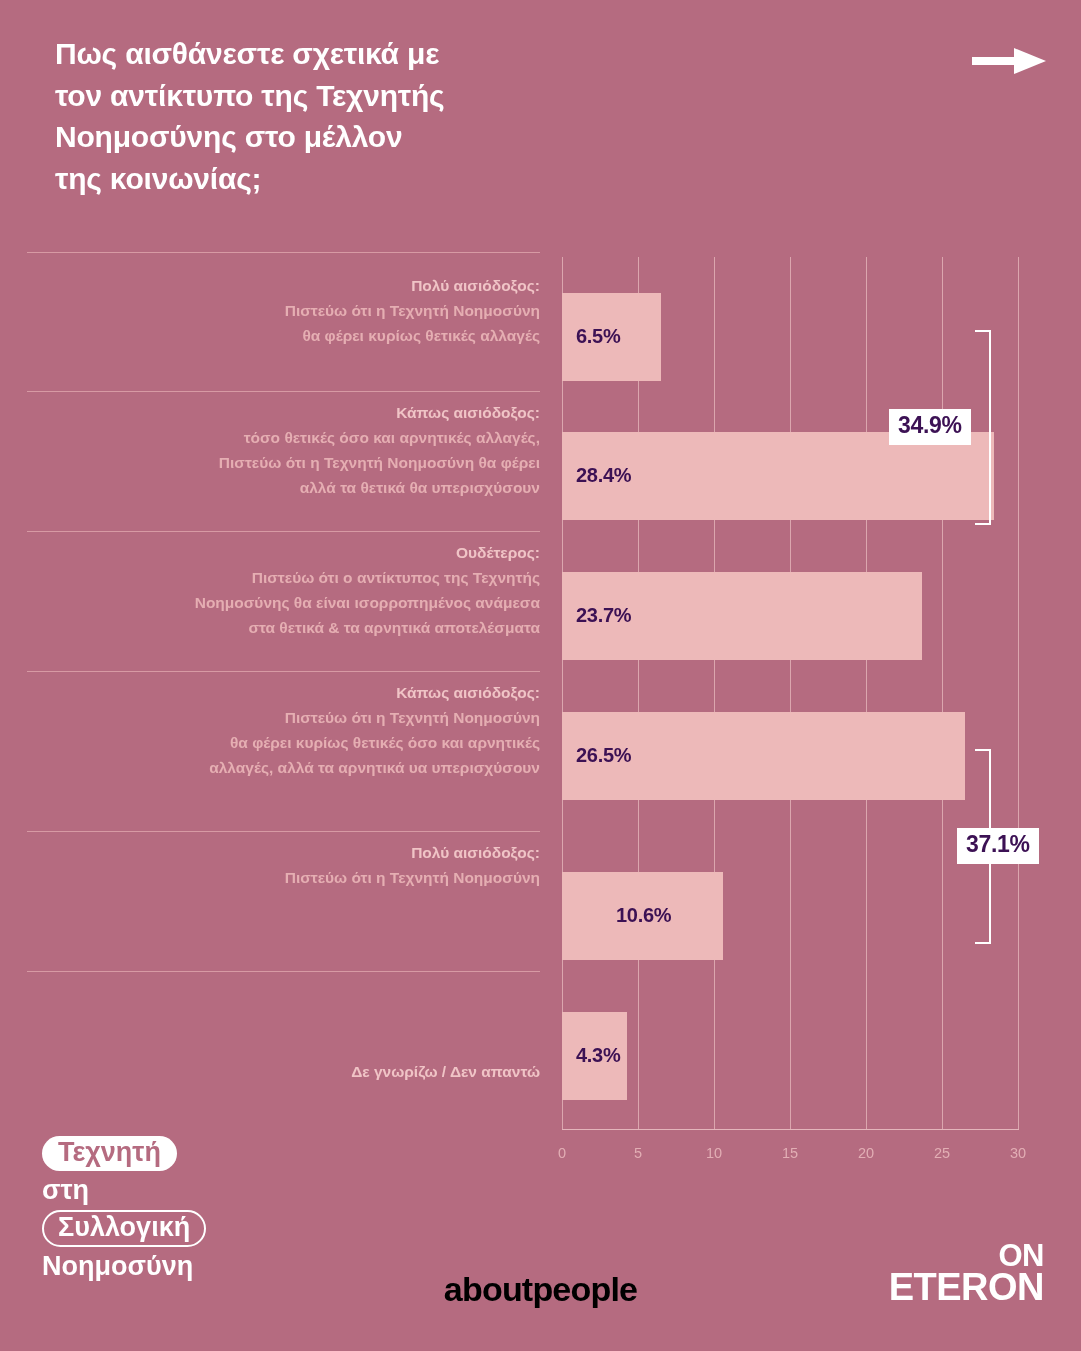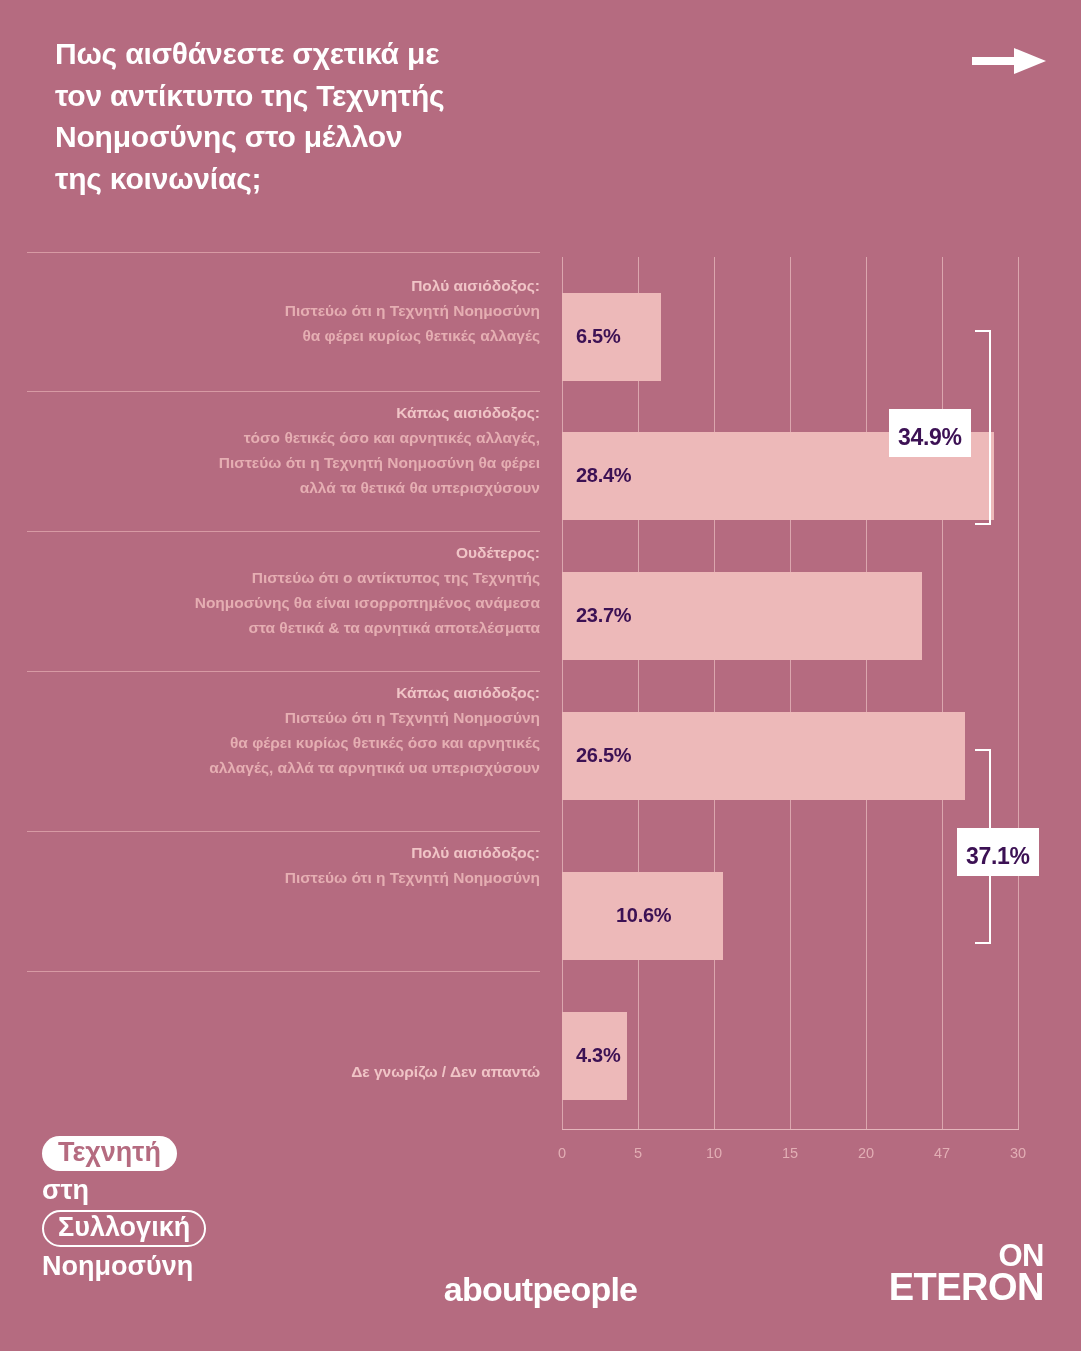--- a/index.html
+++ b/index.html
@@ -71,21 +71,21 @@
   .bracket .vbar { position:absolute; right:0; top:0; width:2px; height:100%; background:#ffffff; }
   .bracket .tick-t, .bracket .tick-b {
     position:absolute; right:0; width:16px; height:2px; background:#ffffff;
   }
   .bracket .tick-t { top:0; }
   .bracket .tick-b { bottom:0; }
   .bracket-label {
     position:absolute;
     background:#ffffff; color:#3c1154;
     font-size:23px; font-weight:bold;
-    padding:15px 9px 6px 9px;
+    padding:3px 9px 6px 9px;
     white-space:nowrap;
     letter-spacing:-0.3px;
   }
 
   
   #footer { position:absolute; left:0; top:1130px; width:1081px; height:221px; }
 
   #campaign { position:absolute; left:42px; top:0px; width:260px; color:#ffffff; }
   .camp-line { font-size:27px; font-weight:bold; line-height:1.0; white-space:nowrap; }
   .camp-l1 { margin-bottom:5px; }
@@ -101,21 +101,21 @@
     border:2px solid #ffffff; color:#ffffff;
     border-radius:22px;
     padding:2px 14px 4px 14px;
     font-size:27px; font-weight:bold; line-height:1.0;
   }
   .camp-gap { height:6px; }
 
   #aboutpeople {
     position:absolute; left:0; top:1270px; width:1081px;
     text-align:center;
-    color:#ffffff; font-size:34px; font-weight:bold;
+    color:#000000; font-size:34px; font-weight:bold;
     letter-spacing:-0.8px;
   }
   #eteron {
     position:absolute; right:37px; top:1242px;
     text-align:right; color:#ffffff;
     font-size:34px; font-weight:bold; line-height:0.9;
     letter-spacing:-0.5px;
   }
   #eteron .on { font-size:31px; display:block; }
   #eteron .eteron { font-size:38px; display:block; }
@@ -225,21 +225,21 @@
   </div>
 
   <div id="axis-bottom"></div>
 
   <div id="axis-ticks">
     <div class="tick" style="left:0px;">0</div>
     <div class="tick" style="left:76px;">5</div>
     <div class="tick" style="left:152px;">10</div>
     <div class="tick" style="left:228px;">15</div>
     <div class="tick" style="left:304px;">20</div>
-    <div class="tick" style="left:380px;">47</div>
+    <div class="tick" style="left:380px;">25</div>
     <div class="tick" style="left:456px;">30</div>
   </div>
 </div>
 
 <div id="footer">
   <div id="campaign">
     <div class="camp-gap"></div>
     <span class="camp-pill-filled">Τεχνητή</span>
     <div class="camp-gap"></div>
     <div class="camp-line">στη</div>

